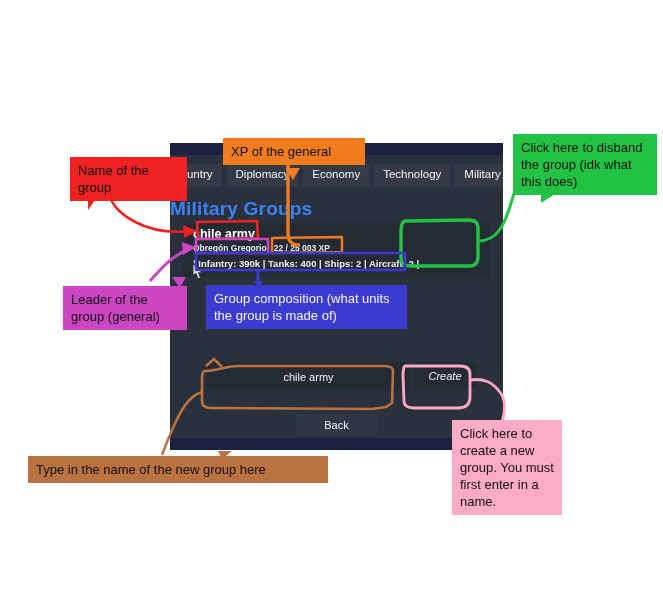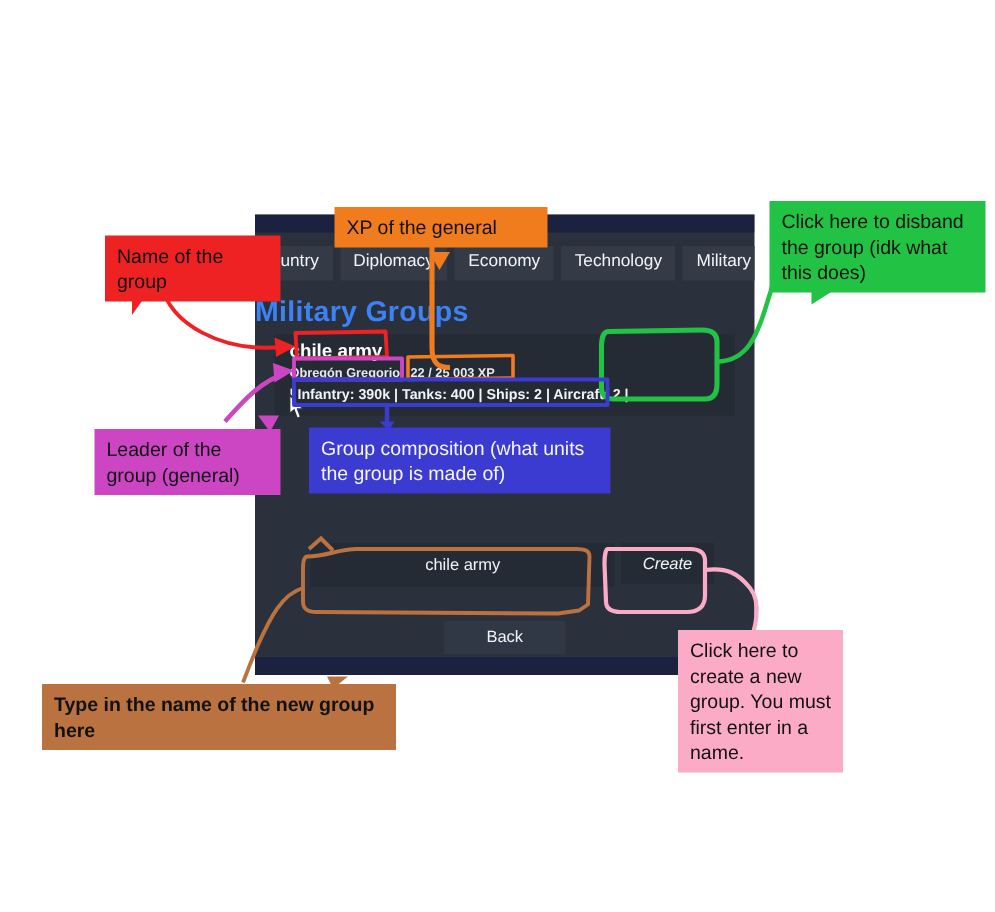--- a/index.html
+++ b/index.html
@@ -194,21 +194,21 @@
     padding: 5px 8px;
     font-size: 13px;
     line-height: 17px;
     color: #111111;
   }
   #anno-name      { left: 70px;  top: 157px; width: 117px; background: #ee2222; }
   #anno-xp        { left: 223px; top: 138px; width: 142px; background: #f07c1e; }
   #anno-disband   { left: 513px; top: 134px; width: 144px; background: #22c344; }
   #anno-leader    { left: 63px;  top: 286px; width: 124px; background: #cc46c4; }
   #anno-units     { left: 206px; top: 285px; width: 201px; background: #3b3bd1; color:#f6f6fb; }
-  #anno-typename  { left: 28px;  top: 456px; width: 236px; background: #ba7340; font-weight: bold; }
+  #anno-typename  { left: 28px;  top: 456px; width: 300px; background: #ba7340; }
   #anno-create    { left: 442px; top: 420px; width: 110px; background: #fcabc6; margin-left: 10px; }
 
   #overlay-svg {
     position: absolute;
     left: 0; top: 0;
     width: 663px;
     height: 608px;
     pointer-events: none;
   }
 </style>

